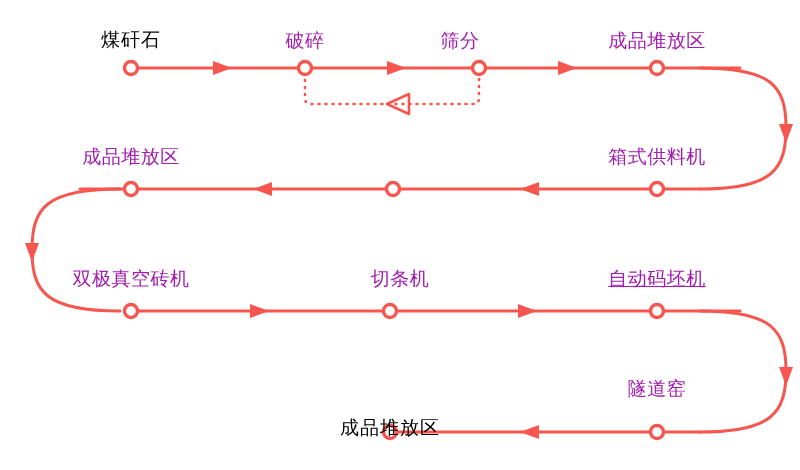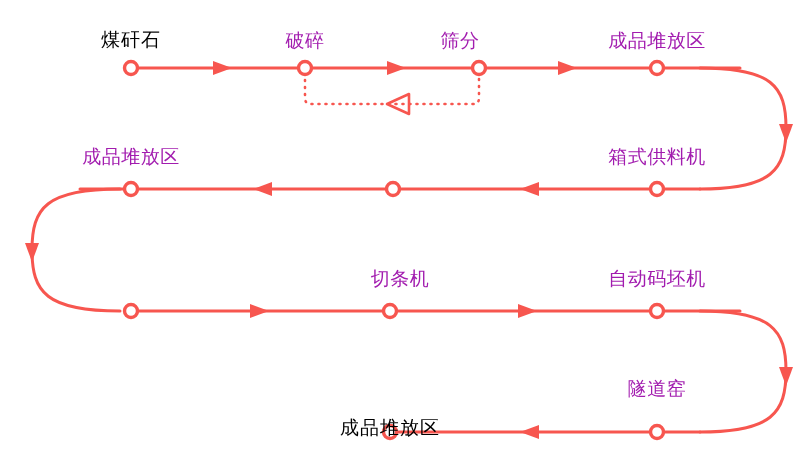--- a/index.html
+++ b/index.html
@@ -96,19 +96,20 @@
   </svg>
 
   <div class="node-label emphasis" style="left:131px; top:30px;">煤矸石</div>
   <div class="node-label" style="left:305px; top:31px;">破碎</div>
   <div class="node-label" style="left:460px; top:31px;">筛分</div>
   <div class="node-label" style="left:657px; top:31px;">成品堆放区</div>
 
   <div class="node-label" style="left:131px; top:147px;">成品堆放区</div>
   <div class="node-label" style="left:657px; top:147px;">箱式供料机</div>
 
+  <div class="node-label" style="left:131px; top:269px;">双极真空砖机</div>
   <div class="node-label" style="left:400px; top:269px;">切条机</div>
-  <div class="node-label" style="left:657px; top:269px;">自动码坯机</div>
+  <div class="node-label" style="left:657px; top:269px;text-decoration:underline;">自动码坯机</div>
 
   <div class="node-label emphasis" style="left:390px; top:390px;margin-top:28px;">成品堆放区</div>
   <div class="node-label" style="left:657px; top:379px;">隧道窑</div>
 
 </div>
 
 </body></html>

